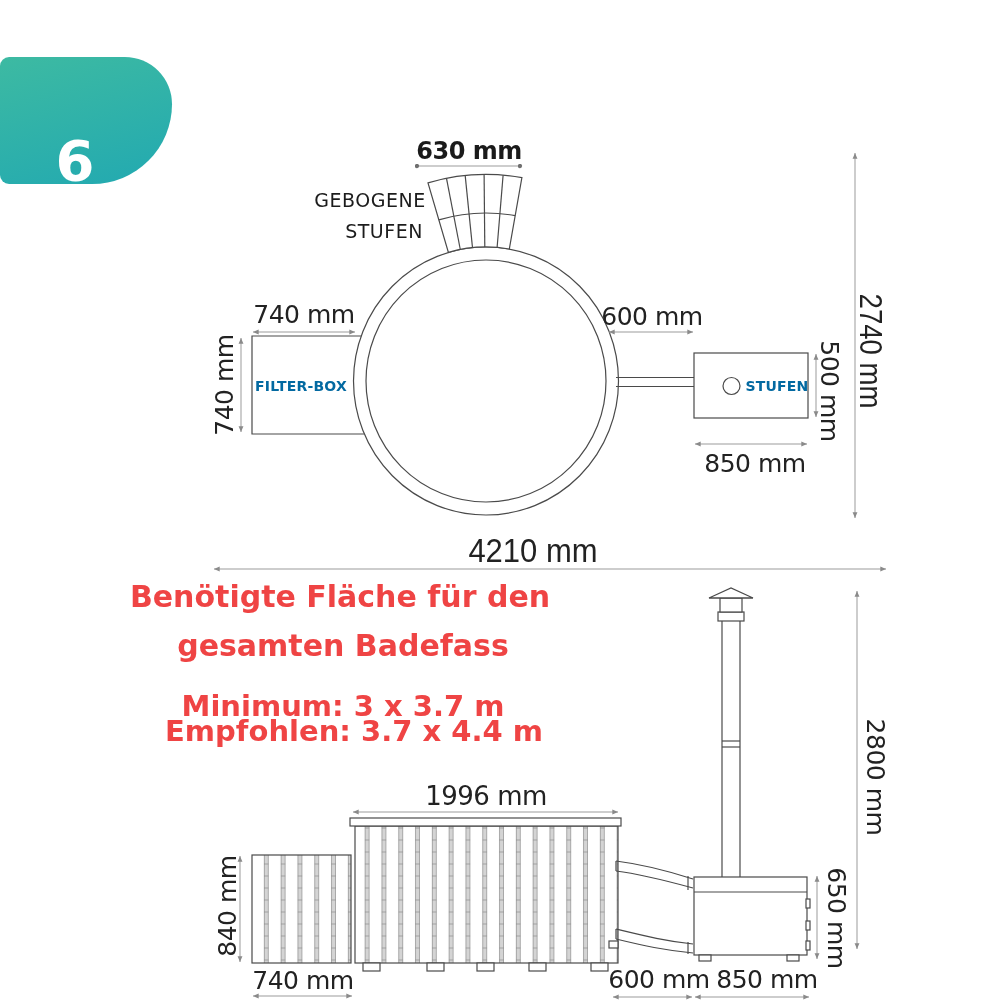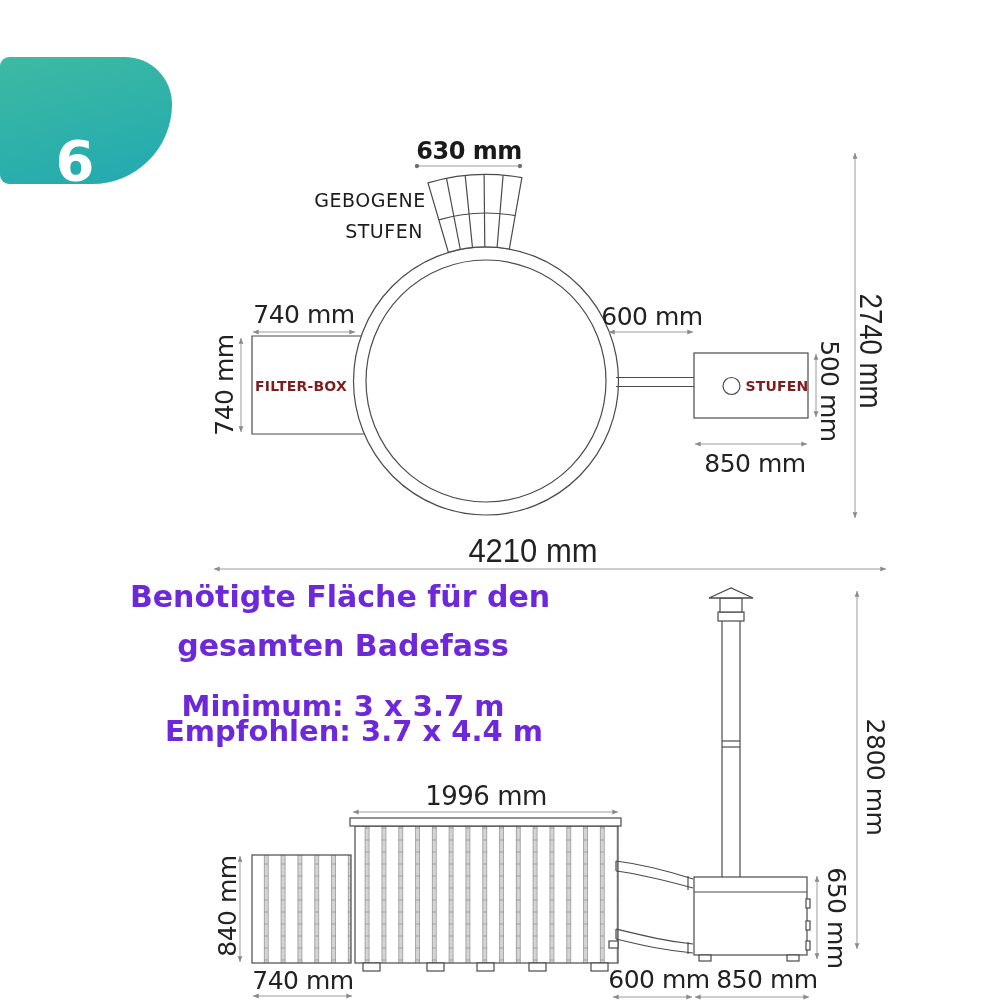--- a/index.html
+++ b/index.html
@@ -12,33 +12,33 @@
   .lbl{position:absolute;white-space:nowrap;}
   .center{transform:translate(-50%,-50%);}
   .rot90{transform:translate(-50%,-50%) rotate(90deg);}
   .rotm90{transform:translate(-50%,-50%) rotate(-90deg);}
   .rot90cond{transform:translate(-50%,-50%) rotate(90deg) scale(0.95,1.1);}
   .condh{transform:translate(-50%,-50%) scale(1,1.08);}
   .dim{font-size:25px;letter-spacing:-0.5px;color:#222;}
   .dimb{font-size:24px;font-weight:bold;letter-spacing:-0.5px;color:#1a1a1a;}
   .cond{font-family:"Liberation Sans",sans-serif;font-size:29px;letter-spacing:0;color:#222;}
   .caps{font-size:19px;letter-spacing:0.5px;color:#1c1c1c;}
-  .boxlbl{font-size:14px;font-weight:bold;letter-spacing:0.2px;color:#7f1d1d;}
+  .boxlbl{font-size:14px;font-weight:bold;letter-spacing:0.2px;color:#0369a1;}
   .title-wrap{position:absolute;left:0;right:0;top:60px;text-align:center;}
   .title{display:inline-block;font-family:"Liberation Sans",sans-serif;font-weight:bold;
          font-size:55px;color:#0b0b0b;transform:scaleX(0.63);transform-origin:50% 50%;
          white-space:nowrap;letter-spacing:0;}
   .badge{position:absolute;left:0;top:57px;width:172px;height:127px;
          border-radius:10px 52px 88px 10px;
          background:linear-gradient(165deg,#3dbaa2 0%,#22a9b1 100%);}
   .badge-num{position:absolute;left:75px;top:103px;transform:translate(-50%,-50%);
              font-size:56px;font-weight:bold;color:#ffffff;}
   .badge-lbl{position:absolute;left:74px;top:157px;transform:translate(-50%,-50%);
              font-size:24px;font-weight:bold;color:#ffffff;}
-  .para{font-weight:bold;color:#6d28d9;}
+  .para{font-weight:bold;color:#ef4444;}
   .para1{font-size:30px;}
   .para2{font-size:29px;}
 </style>
 </head>
 <body>
 
 <div id="canvas">
 
   <svg width="1002" height="1000" viewBox="0 0 1002 1000">
     <defs>

